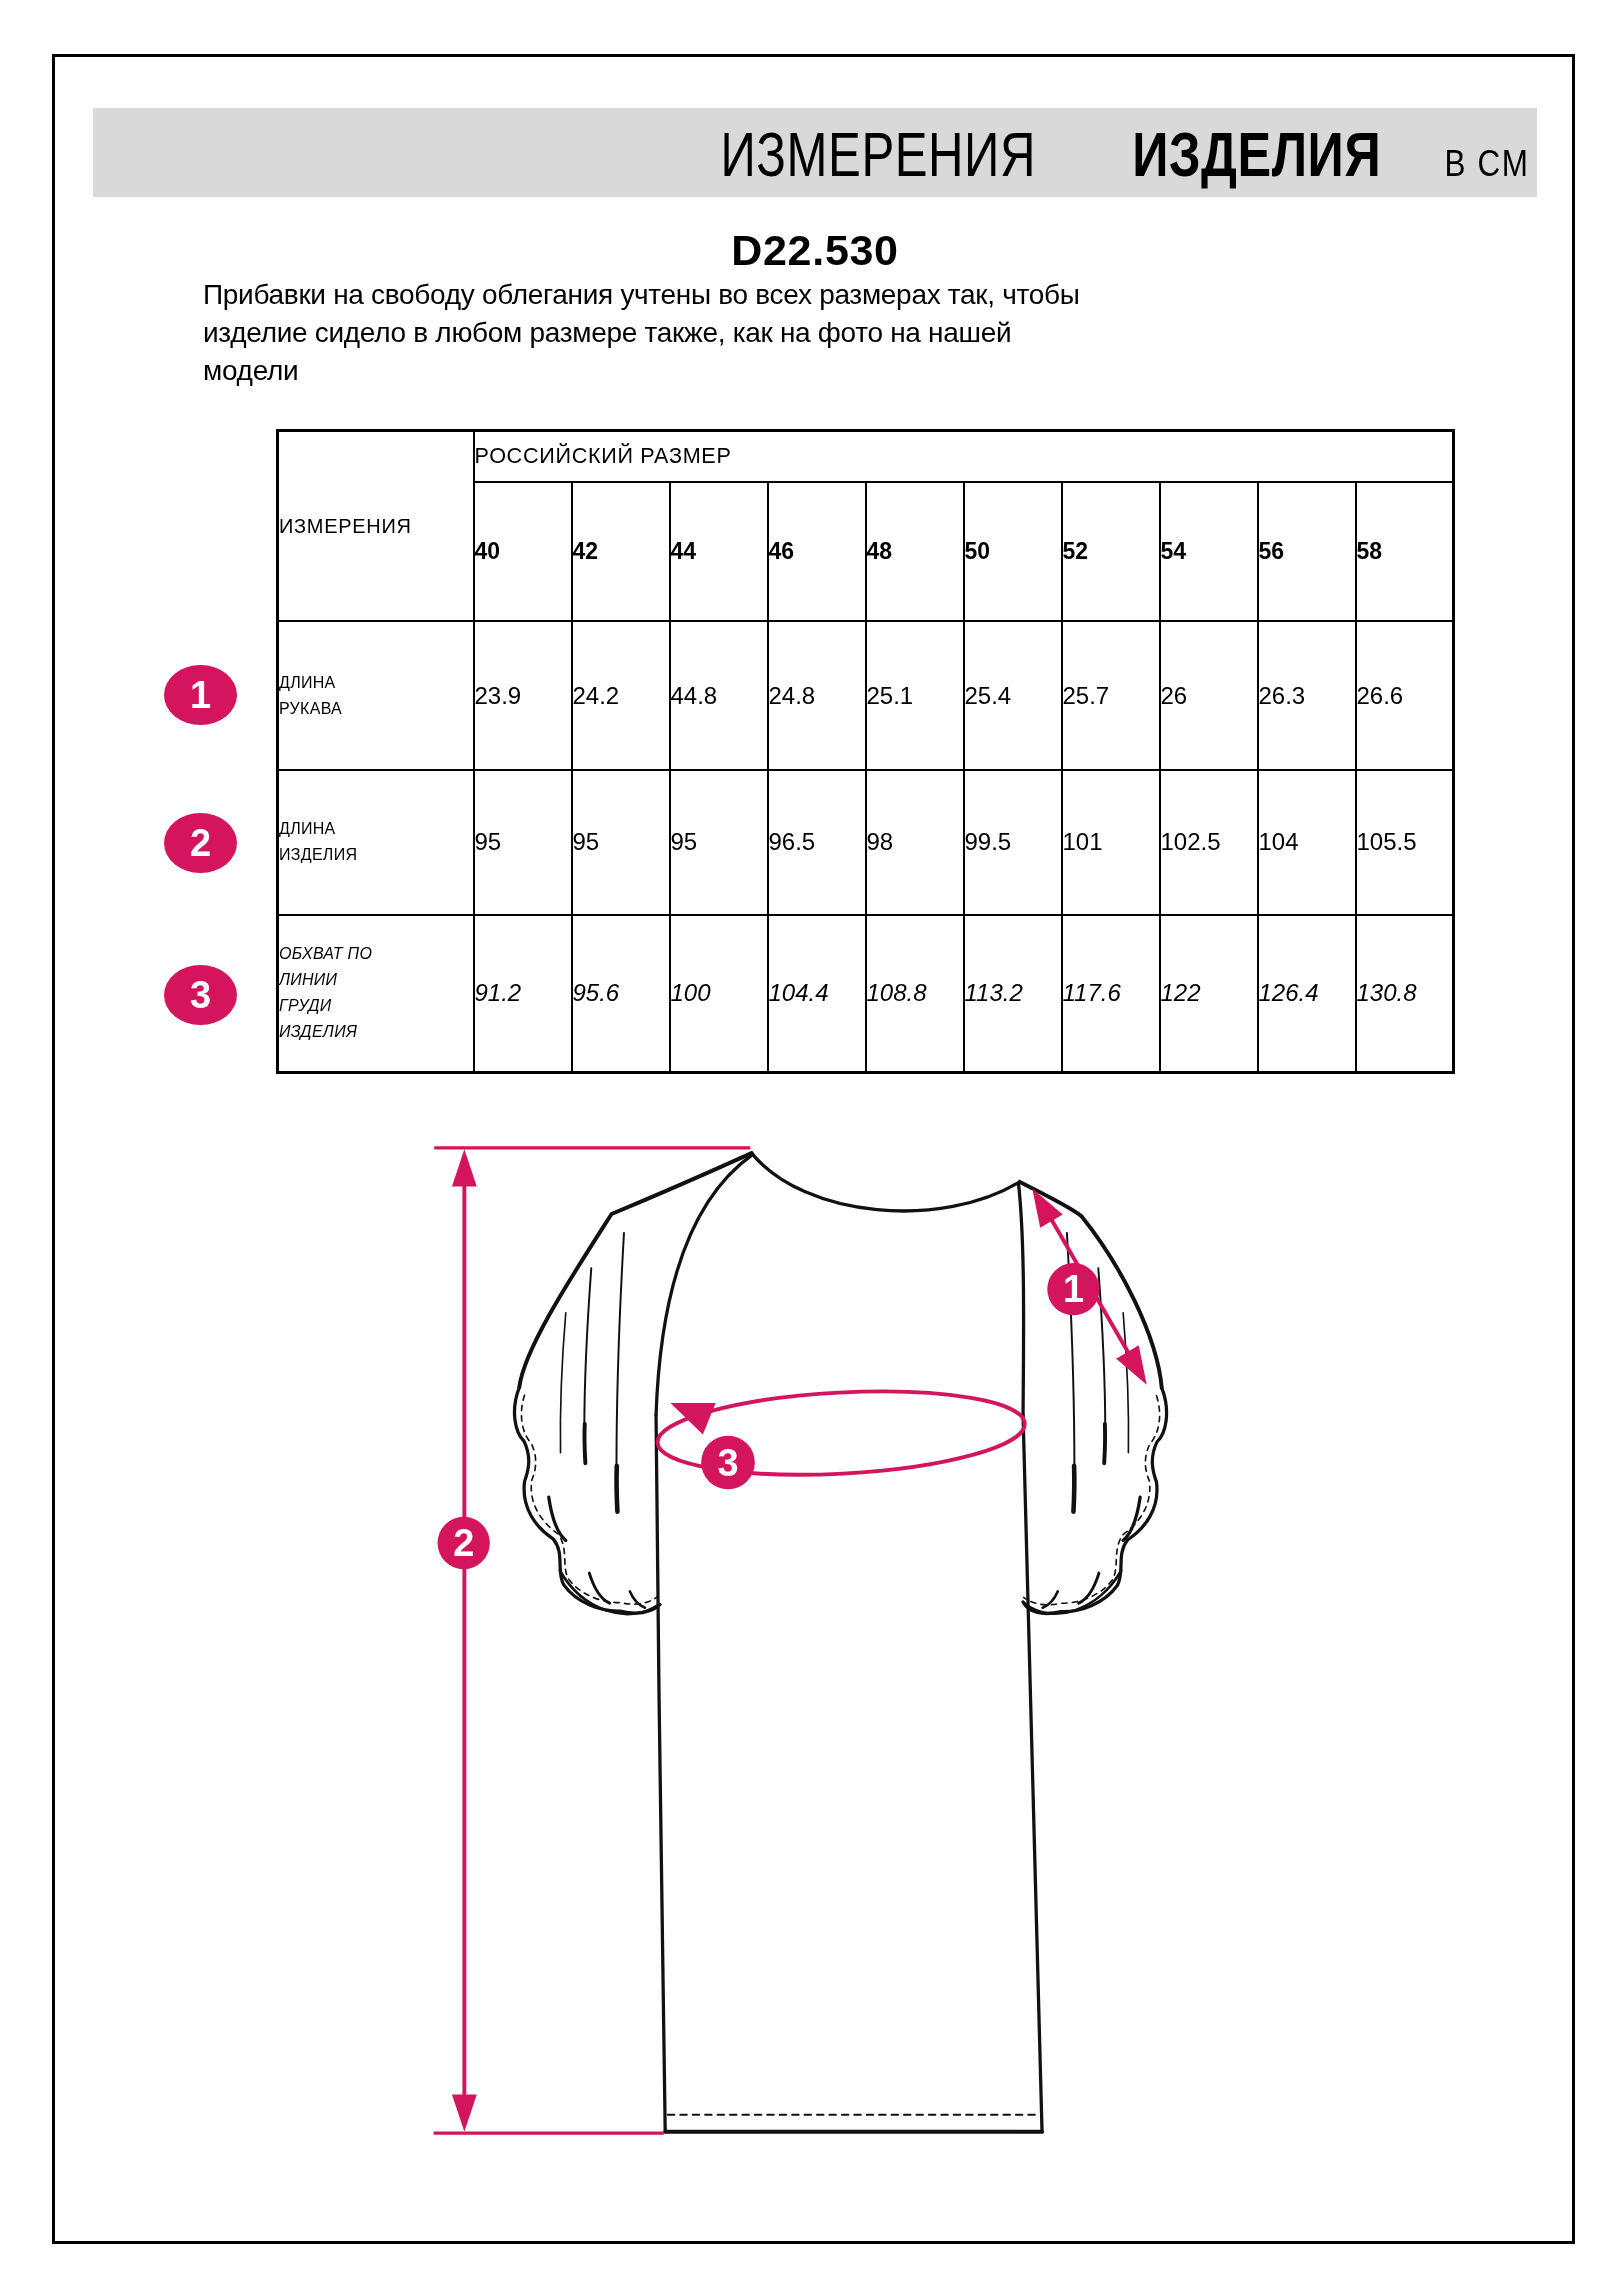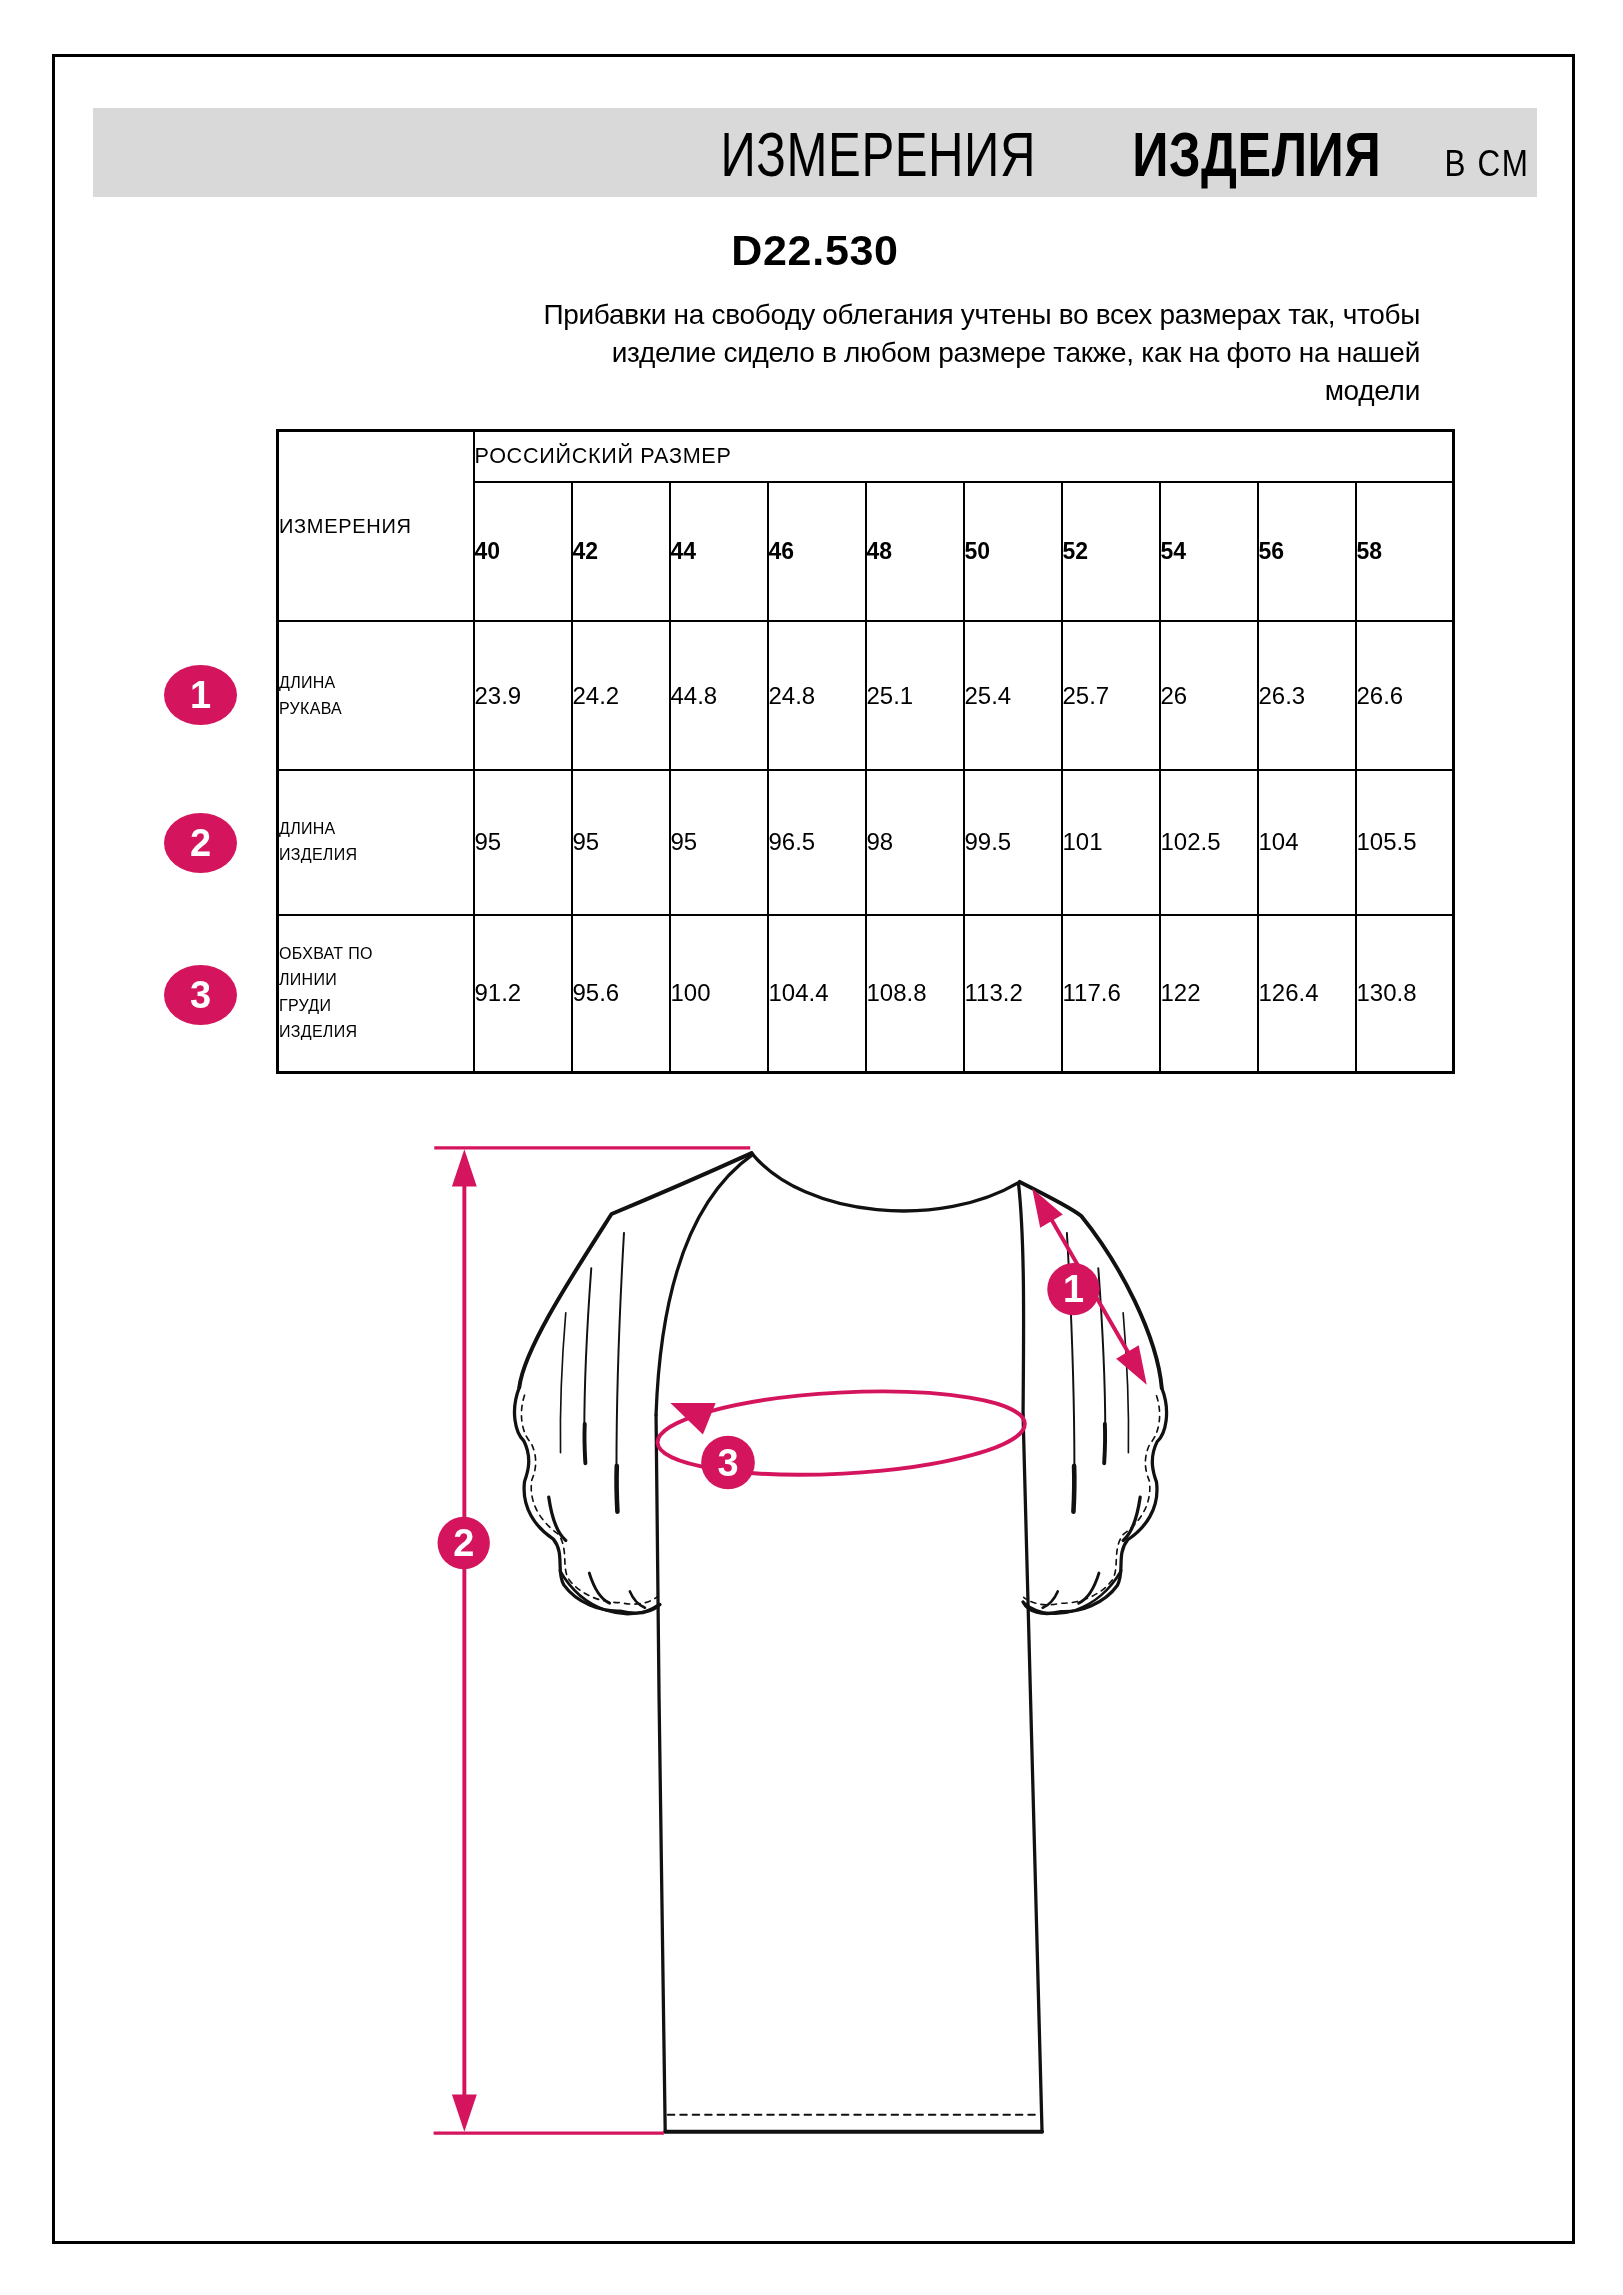--- a/index.html
+++ b/index.html
@@ -7,31 +7,31 @@
         font-family:"Liberation Sans","DejaVu Sans",sans-serif;color:#000;}
   .frame{position:absolute;left:52px;top:54px;width:1517px;height:2184px;border:3.3px solid #000;}
   .titlebar{position:absolute;left:93px;top:108px;width:1444px;height:89px;background:#d9d9d9;
             text-align:right;line-height:92px;white-space:nowrap;}
   .titlebar span{display:inline-block;}
   .t1{font-size:63px;font-weight:400;transform:scaleX(.78);letter-spacing:0.7px;}
   .t2{font-size:63px;font-weight:700;transform:scaleX(.80);margin-left:17px;letter-spacing:0.7px;}
   .t3{font-size:37px;font-weight:400;transform:scaleX(.85);margin-left:22px;letter-spacing:2px;}
   .code{position:absolute;left:93px;top:226px;width:1444px;text-align:center;
         font-size:43px;font-weight:700;letter-spacing:0.7px;}
-  .note{position:absolute;left:203px;top:296px;width:1217px;text-align:right;
+  .note{position:absolute;left:203px;top:276px;width:1217px;text-align:left;
         font-size:28px;line-height:38px;white-space:pre-line;letter-spacing:-0.3px;}
   
   table.sizes{position:absolute;left:276px;top:429px;width:1178px;height:645px;
               border-collapse:collapse;table-layout:fixed;border:3.9px solid #000;}
   table.sizes td{border:2.6px solid #000;text-align:left;vertical-align:middle;padding:0;}
   tr.r-rr{height:51px;}
   tr.r-sizes{height:139px;}
   tbody tr:nth-child(3){height:148px;}
   tbody tr:nth-child(4){height:144px;}
-  tbody tr:nth-child(5){height:157px;}
+  tbody tr:nth-child(5){height:157px;font-style:italic;}
   td.c-mh{border-right-width:3.9px;border-bottom-width:3.9px;font-size:20px;letter-spacing:0.7px;}
   td.c-rr{border-bottom-width:3.3px;font-size:21.6px;letter-spacing:0.7px;}
   td.c-size{font-size:23px;font-weight:700;border-bottom-width:4.6px;}
   td.c-label{font-size:16px;line-height:26px;white-space:pre-line;border-right-width:3.9px;
              border-top-width:4.6px;border-bottom-width:4.6px;letter-spacing:0.3px;}
   td.c-val{font-size:24px;border-top-width:4.6px;border-bottom-width:4.6px;margin-top:32px;}
   
   .rowbadge{position:absolute;left:164px;width:73px;height:60px;border-radius:50%;
             background:var(--accent);color:#fff;font-size:38px;font-weight:700;
             display:flex;align-items:center;justify-content:center;}

